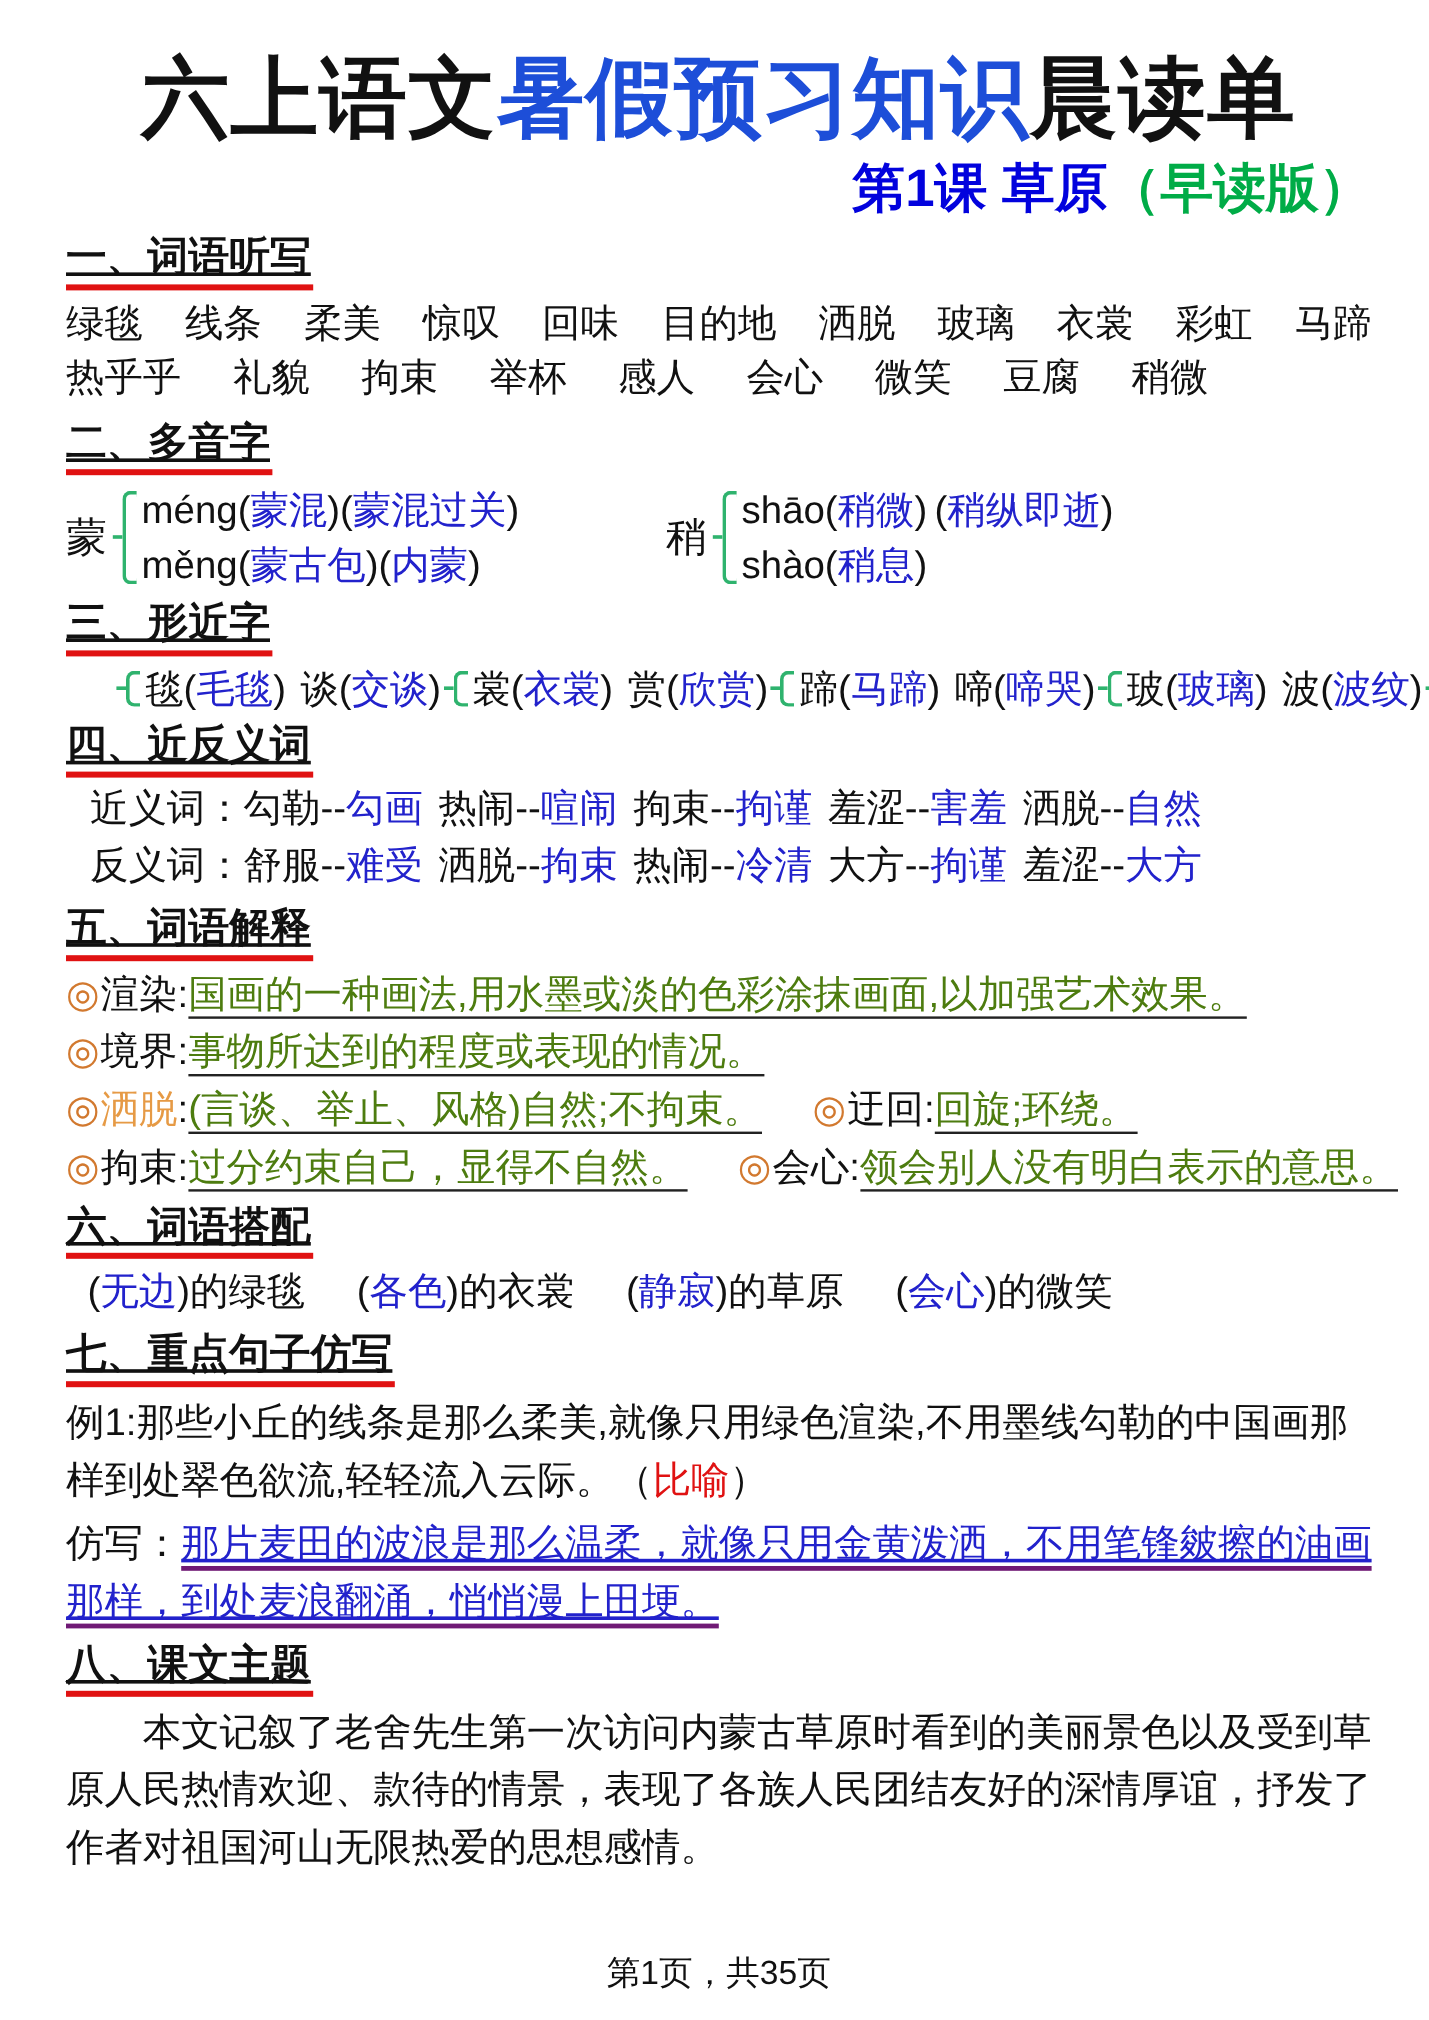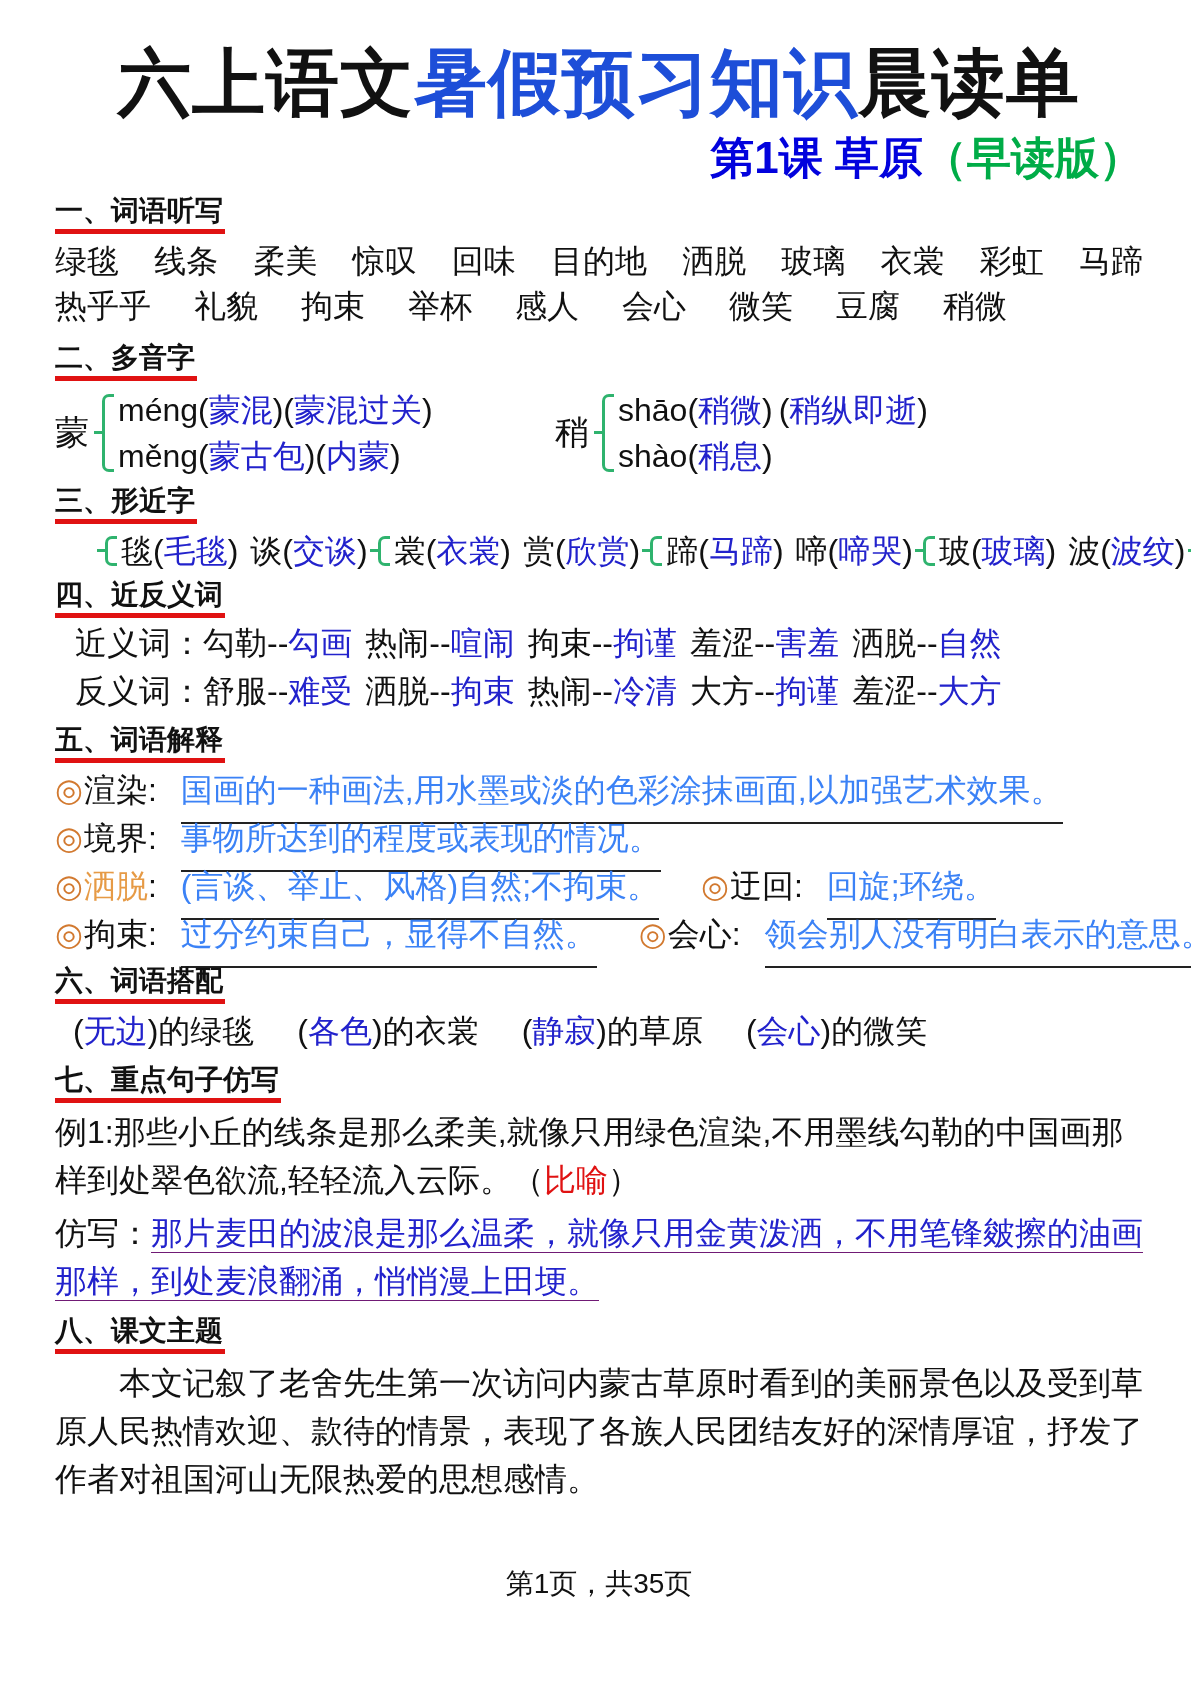--- a/index.html
+++ b/index.html
@@ -9,21 +9,21 @@
     overflow:hidden;box-sizing:border-box;padding:0 48px 0 55px;
   }
   .blk{color:#111;}
   .blue{color:#2222cc;}
   .title{margin-top:40px;text-align:center;font-size:73px;font-weight:900;line-height:1.18;letter-spacing:1px;white-space:nowrap;}
   .t-red{color:#1d4ed8;}
   .subtitle{text-align:right;font-size:44px;font-weight:bold;margin-top:4px;line-height:1.25;}
   .sub-blue{color:#0202dd;}
   .sub-green{color:#00ac47;}
   .sec{margin-top:8px;}
-  .sec-h{display:inline-block;font-size:28px;font-weight:bold;line-height:1.25;border-bottom:5px solid #e01212;padding:0 2px 1px 0;}
+  .sec-h{display:inline-block;font-size:34px;font-weight:bold;line-height:1.25;border-bottom:5px solid #e01212;padding:0 2px 1px 0;text-decoration:underline;}
   .line{font-size:32px;line-height:46px;}
   .words-row1{display:flex;justify-content:space-between;margin-top:4px;}
   .words-row2{display:flex;gap:43px;margin-top:2px;font-family:Liberation Mono, monospace;}
   
   .poly-wrap{display:flex;margin:10px 0 2px 0;}
   .poly-group{display:flex;align-items:center;}
   .poly-g0{flex:0 0 500px;}
   .poly-char{font-size:34px;margin-right:3px;}
   .brk{align-self:stretch;width:9px;border:3px solid #2fb36e;border-right:0;border-radius:7px 0 0 7px;position:relative;margin:3px 4px 3px 10px;}
   .brk::before{content:"";position:absolute;left:-11px;top:50%;margin-top:-2px;width:8px;height:3px;background:#2fb36e;}
@@ -37,28 +37,28 @@
   .sim-item{font-size:32px;line-height:36px;white-space:nowrap;}
   
   .indent20{padding-left:20px;margin-top:2px;white-space:nowrap;}
   .pair{margin-right:13px;}
   
   .def-row{display:flex;gap:42px;margin-top:6px;align-items:baseline;}
   .def-entry{font-size:32px;line-height:42px;white-space:nowrap;}
   .bullet{color:#d2792f;margin-right:1px;}
   .term{color:#111;}
   .term-orange{color:#e69a45;}
-  .def{color:#3b82f6;border-bottom:2px solid #222;padding-bottom:14px;margin-left:24px;}
+  .def{color:#4d7c0f;border-bottom:2px solid #222;padding-bottom:1px;}
   
   .collo-row{display:flex;gap:43px;padding-left:18px;margin-top:4px;}
   .collo{font-size:32px;line-height:46px;white-space:nowrap;}
   
   .ex-line{font-size:32px;line-height:48px;margin-top:5px;}
   .tag-red{color:#e01212;text-align:center;}
-  .fx-text{color:#2222cc;border-bottom:1px solid #701a75;padding-bottom:1px;}
+  .fx-text{color:#2222cc;border-bottom:4px solid #701a75;padding-bottom:1px;text-decoration:underline;}
   
   .theme-p{font-size:32px;line-height:48px;text-indent:2em;margin-top:5px;}
   .footer{margin-top:62px;text-align:center;font-size:28px;}
 </style>
 </head>
 <body>
 
 <div class="title"><span class="blk">六上语文</span><span class="t-red">暑假预习知识</span><span class="blk">晨读单</span></div>
 
 <div class="subtitle"><span class="sub-blue">第1课 草原</span><span class="sub-green">（早读版）</span></div>

